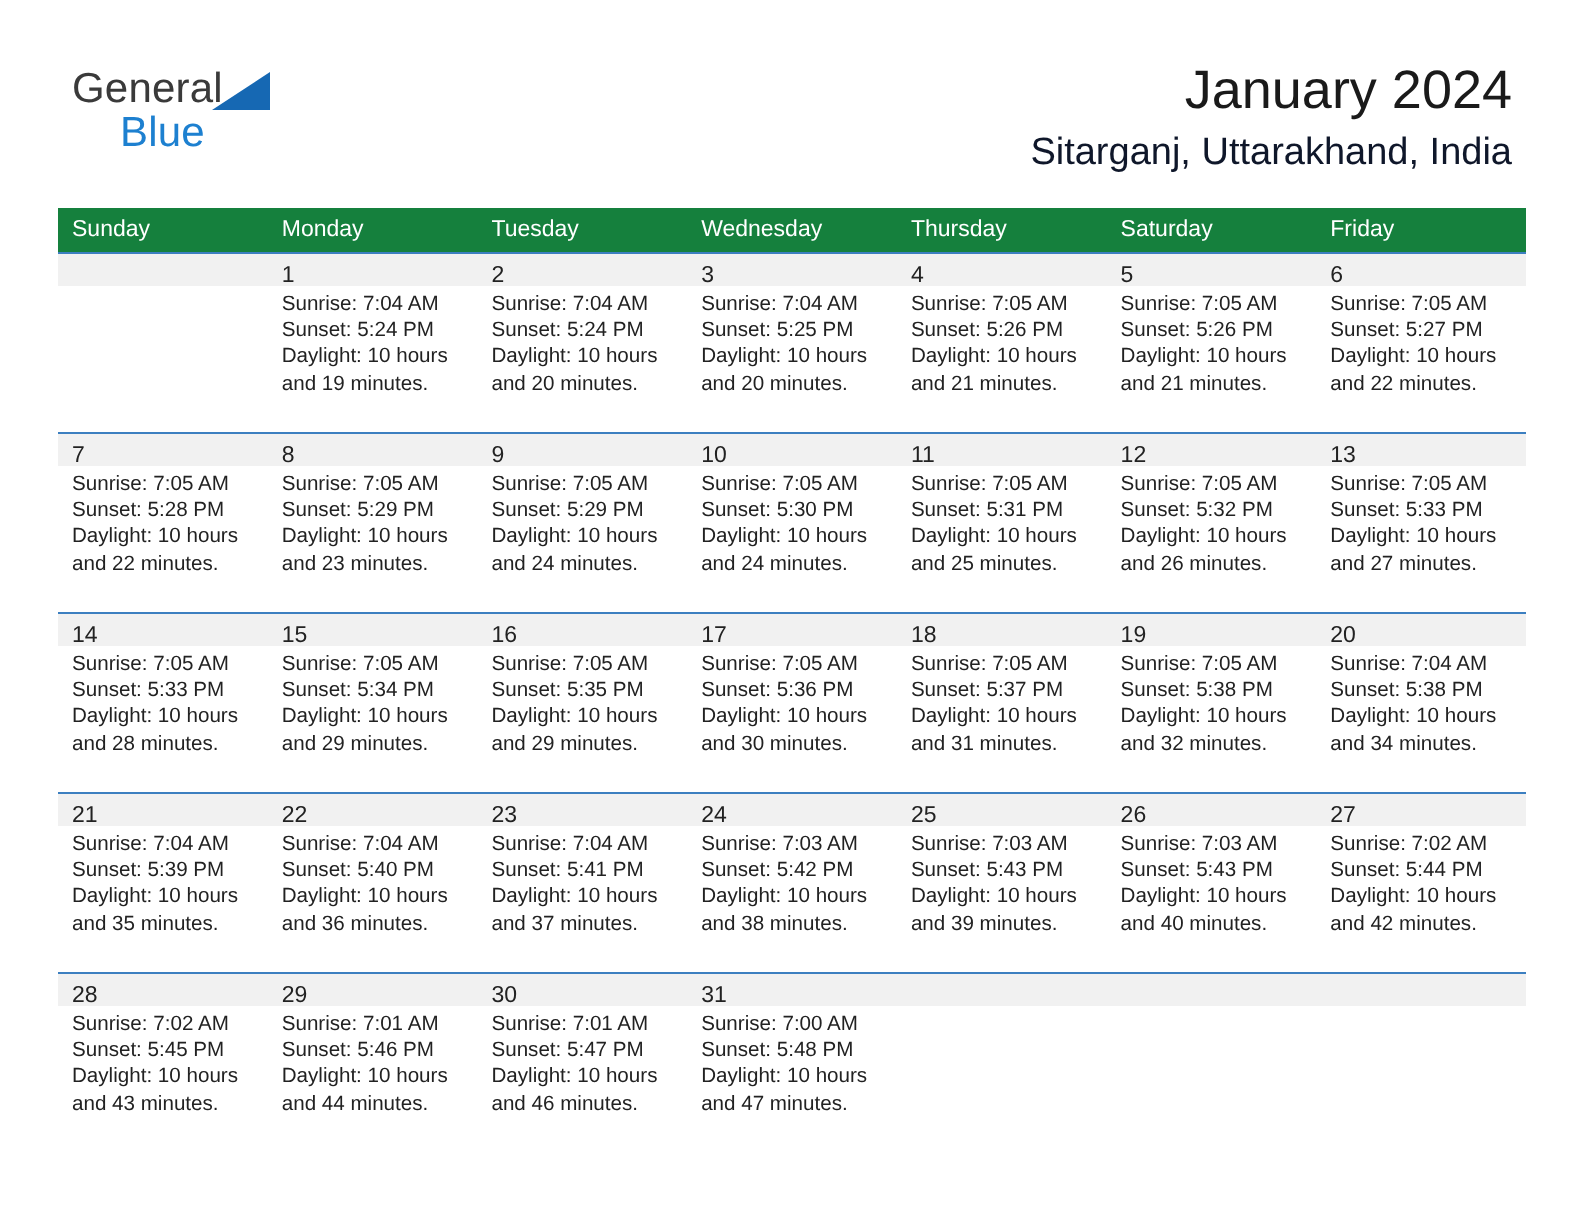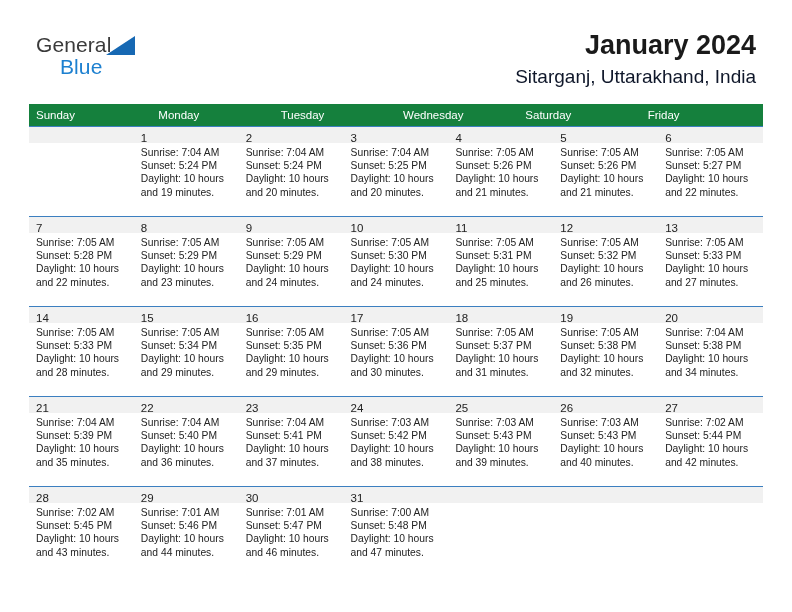--- a/index.html
+++ b/index.html
@@ -66,21 +66,21 @@
   .title-block {
     position: absolute;
     right: 36px;
     top: 29px;
     text-align: right;
   }
   .cal-title {
     font-size: 27px;
     line-height: 33px;
     color: #1a1a1a;
-    font-weight: bold;
+    font-weight: normal;
     margin: 0;
     white-space: nowrap;
   }
   .cal-subtitle {
     font-size: 19px;
     line-height: 20px;
     color: #0f172a;
     margin: 5px 0 0 16px;
     white-space: nowrap;
   }
@@ -168,20 +168,21 @@
 
   </div>
 
   <div class="calendar">
 
     <div class="dow-row">
       <div class="dow">Sunday</div>
       <div class="dow">Monday</div>
       <div class="dow">Tuesday</div>
       <div class="dow">Wednesday</div>
+      <div class="dow">Thursday</div>
       <div class="dow">Saturday</div>
       <div class="dow">Friday</div>
     </div>
 
     <div class="week">
       <div class="week-inner">
         <div class="cell blank">
           <div class="daynum-band"><span class="daynum"></span></div>
           <div class="cell-body">
             <div class="detail"></div>

